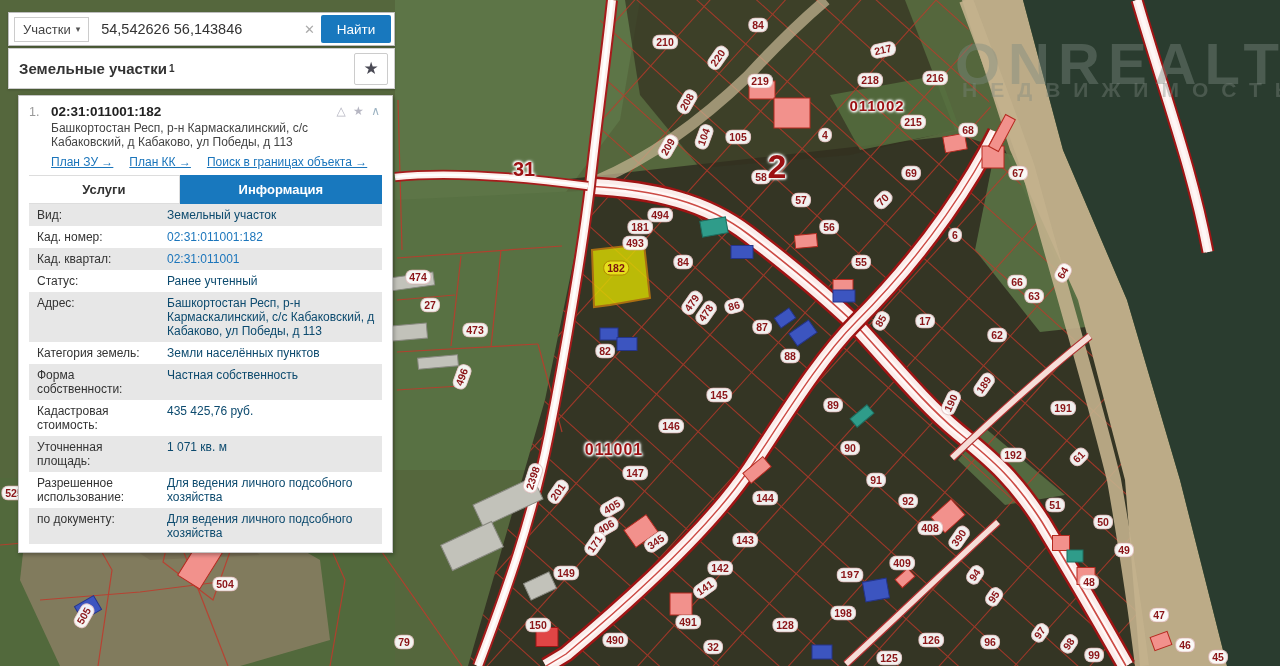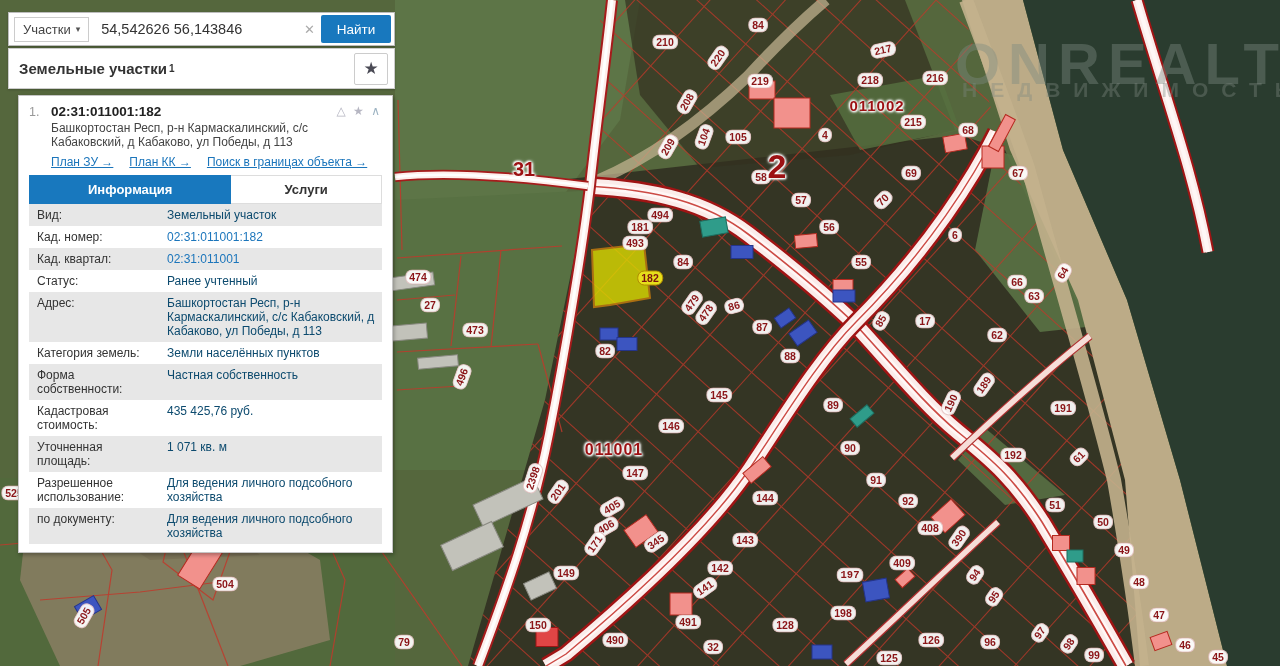--- a/index.html
+++ b/index.html
@@ -268,21 +268,21 @@
     <div class="mlabel" style="left: 925px; top: 321px; transform: translate(-50%, -50%);">17</div>
     <div class="mlabel" style="left: 881px; top: 321px; transform: translate(-50%, -50%) rotate(-60deg);">85</div>
     <div class="mlabel" style="left: 660px; top: 215px; transform: translate(-50%, -50%);">494</div>
     <div class="mlabel" style="left: 640px; top: 227px; transform: translate(-50%, -50%);">181</div>
     <div class="mlabel" style="left: 635px; top: 243px; transform: translate(-50%, -50%);">493</div>
     <div class="mlabel" style="left: 683px; top: 262px; transform: translate(-50%, -50%);">84</div>
     <div class="mlabel" style="left: 418px; top: 277px; transform: translate(-50%, -50%);">474</div>
     <div class="mlabel" style="left: 430px; top: 305px; transform: translate(-50%, -50%);">27</div>
     <div class="mlabel" style="left: 475px; top: 330px; transform: translate(-50%, -50%); text-align: center;">473</div>
     <div class="mlabel" style="left: 462px; top: 377px; transform: translate(-50%, -50%) rotate(-70deg);">496</div>
-    <div class="mlabel sel" style="left: 616px; top: 278px; transform: translate(-50%, -50%); margin-left: 34px;">182</div>
+    <div class="mlabel sel" style="left: 616px; top: 268px; transform: translate(-50%, -50%);">182</div>
     <div class="mlabel" style="left: 605px; top: 351px; transform: translate(-50%, -50%);">82</div>
     <div class="mlabel" style="left: 692px; top: 303px; transform: translate(-50%, -50%) rotate(-55deg);">479</div>
     <div class="mlabel" style="left: 706px; top: 313px; transform: translate(-50%, -50%) rotate(-55deg);">478</div>
     <div class="mlabel" style="left: 734px; top: 306px; transform: translate(-50%, -50%) rotate(-15deg);">86</div>
     <div class="mlabel" style="left: 762px; top: 327px; transform: translate(-50%, -50%);">87</div>
     <div class="mlabel" style="left: 790px; top: 356px; transform: translate(-50%, -50%);">88</div>
     <div class="mlabel" style="left: 719px; top: 395px; transform: translate(-50%, -50%);">145</div>
     <div class="mlabel" style="left: 833px; top: 405px; transform: translate(-50%, -50%);">89</div>
     <div class="mlabel" style="left: 671px; top: 426px; transform: translate(-50%, -50%);">146</div>
     <div class="mlabel" style="left: 850px; top: 448px; transform: translate(-50%, -50%);">90</div>
@@ -325,21 +325,21 @@
     <div class="mlabel" style="left: 994px; top: 597px; transform: translate(-50%, -50%) rotate(-55deg);">95</div>
     <div class="mlabel" style="left: 990px; top: 642px; transform: translate(-50%, -50%);">96</div>
     <div class="mlabel" style="left: 931px; top: 640px; transform: translate(-50%, -50%);">126</div>
     <div class="mlabel" style="left: 889px; top: 658px; transform: translate(-50%, -50%);">125</div>
     <div class="mlabel" style="left: 1040px; top: 633px; transform: translate(-50%, -50%) rotate(-55deg);">97</div>
     <div class="mlabel" style="left: 1069px; top: 644px; transform: translate(-50%, -50%) rotate(-55deg);">98</div>
     <div class="mlabel" style="left: 1094px; top: 655px; transform: translate(-50%, -50%);">99</div>
     <div class="mlabel" style="left: 1055px; top: 505px; transform: translate(-50%, -50%);">51</div>
     <div class="mlabel" style="left: 1103px; top: 522px; transform: translate(-50%, -50%);">50</div>
     <div class="mlabel" style="left: 1124px; top: 550px; transform: translate(-50%, -50%);">49</div>
-    <div class="mlabel" style="left: 1139px; top: 582px; transform: translate(-50%, -50%);">48</div>
+    <div class="mlabel" style="left: 1089px; top: 582px; transform: translate(-50%, -50%);">48</div>
     <div class="mlabel" style="left: 1159px; top: 615px; transform: translate(-50%, -50%);">47</div>
     <div class="mlabel" style="left: 1185px; top: 645px; transform: translate(-50%, -50%);">46</div>
     <div class="mlabel" style="left: 1218px; top: 657px; transform: translate(-50%, -50%);">45</div>
     <div class="mlabel big" style="left: 524px; top: 169px; transform: translate(-50%, -50%); font-size: 20px; letter-spacing: 0px;">31</div>
     <div class="mlabel big" style="left: 777px; top: 166px; transform: translate(-50%, -50%); font-size: 34px; letter-spacing: 0px;">2</div>
     <div class="mlabel big" style="left: 877px; top: 105px; transform: translate(-50%, -50%); font-size: 15px; letter-spacing: 1px;">011002</div>
     <div class="mlabel big" style="left: 614px; top: 449px; transform: translate(-50%, -50%); font-size: 16px; letter-spacing: 1px;">011001</div>
   </div>
 
 <div class="panel-el" id="searchbar">
@@ -370,22 +370,22 @@
       <span class="chev">∧</span>
     </span>
   </div>
   <div class="addr">Башкортостан Респ, р-н Кармаскалинский, с/с Кабаковский, д Кабаково, ул Победы, д 113</div>
   <div class="links">
     <a>План ЗУ →</a>
     <a>План КК →</a>
     <a>Поиск в границах объекта →</a>
   </div>
   <div class="tabs">
+    <div class="tab idle">Услуги</div>
     <div class="tab active">Информация</div>
-    <div class="tab idle">Услуги</div>
   </div>
   <div id="rows">
       <div class="row">
         <div class="rl">Вид:</div>
         <div class="rv">Земельный участок</div>
       </div>
       <div class="row">
         <div class="rl">Кад. номер:</div>
         <div class="rv link">02:31:011001:182</div>
       </div>

